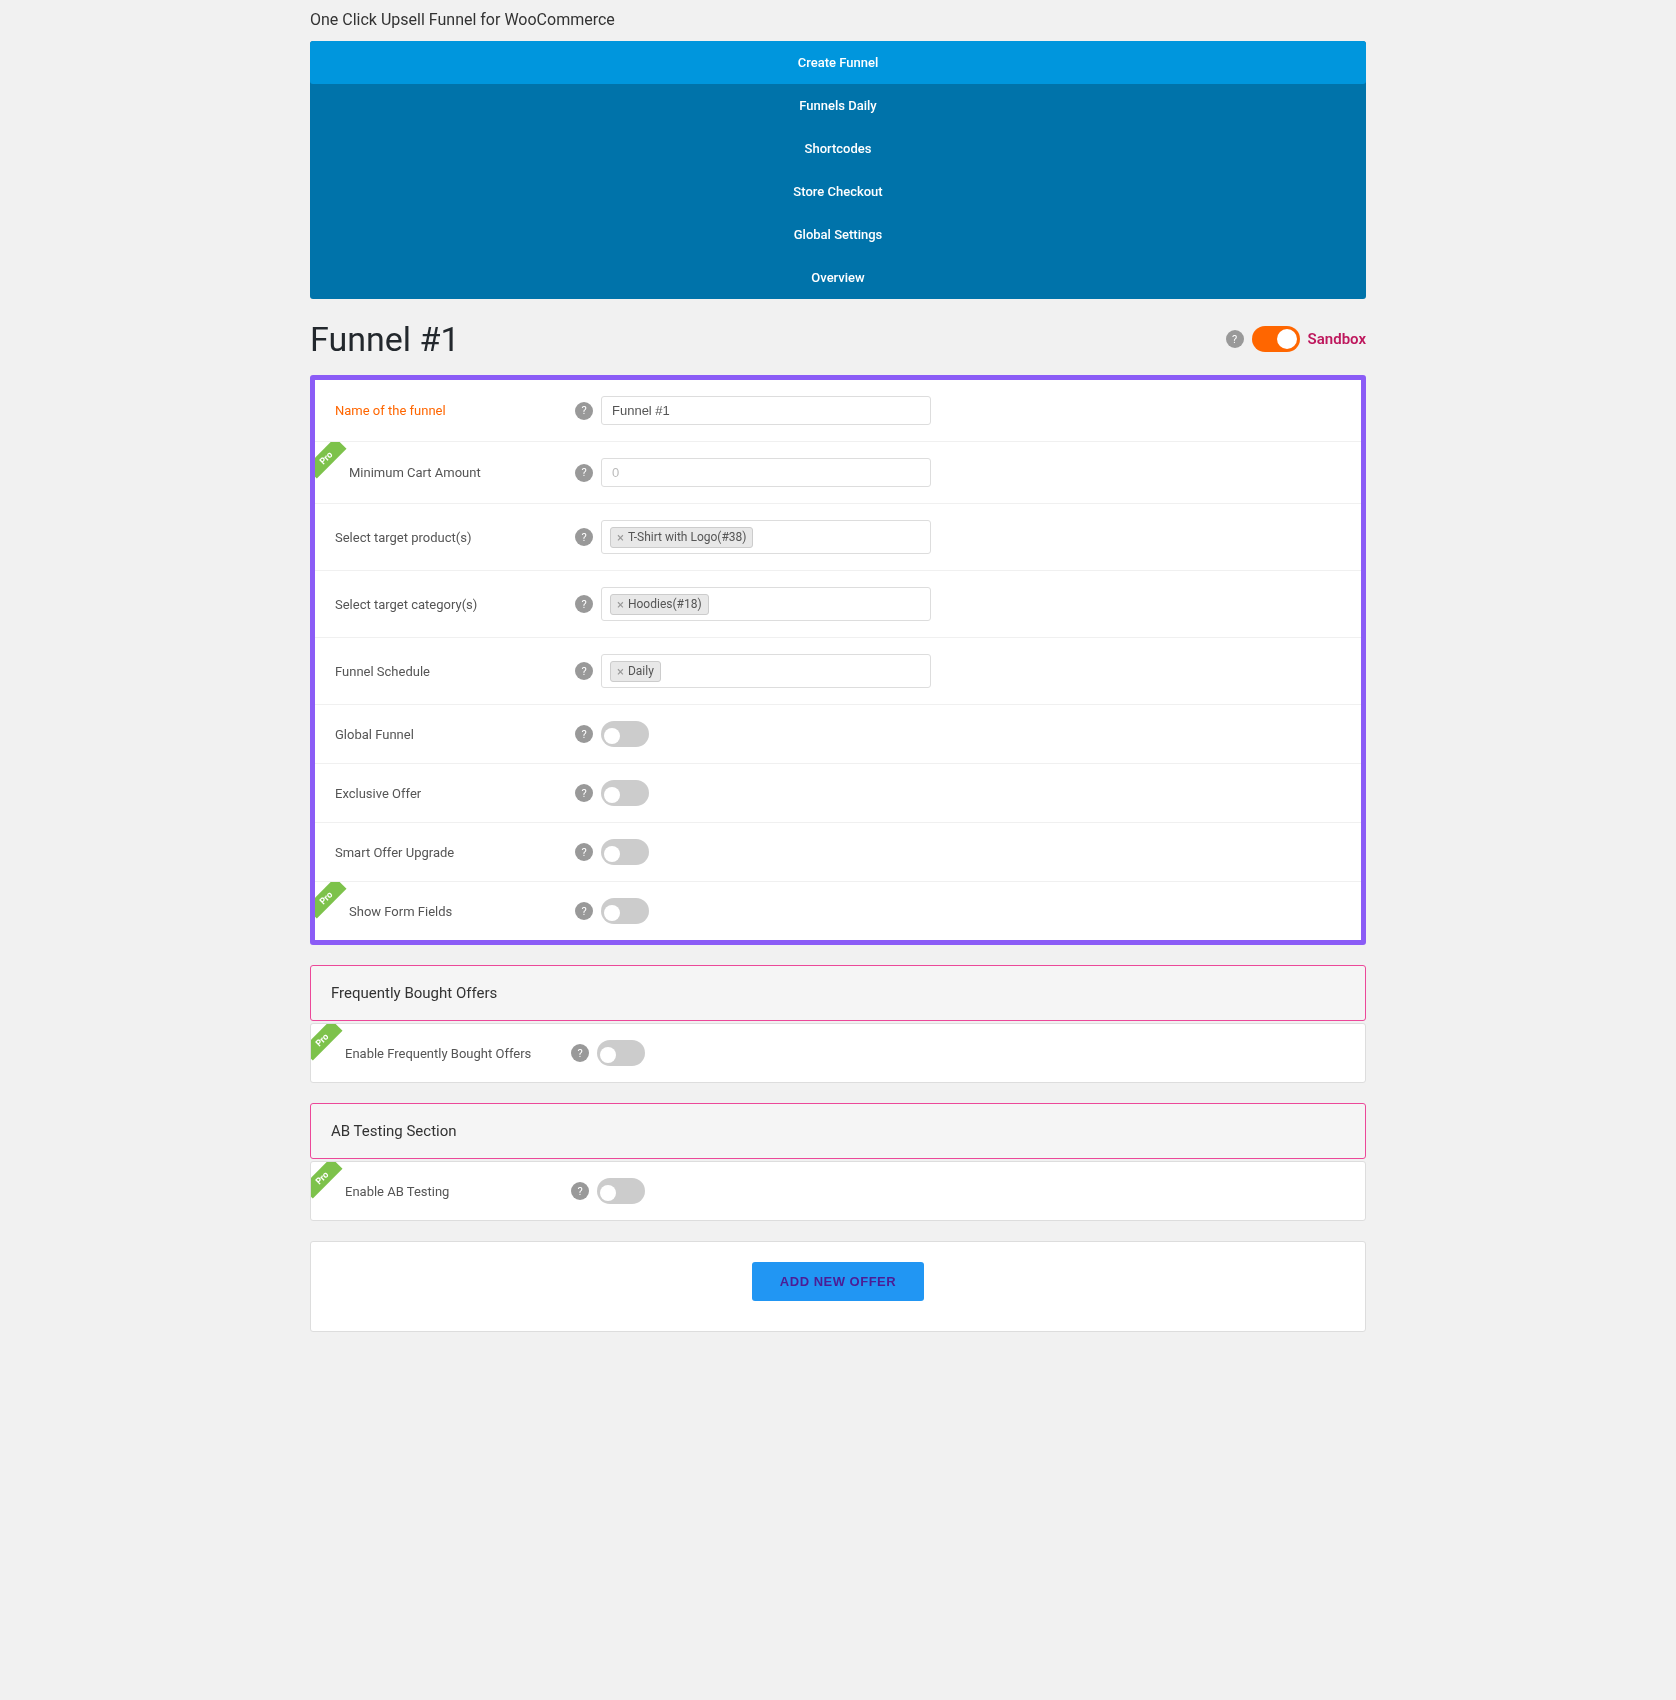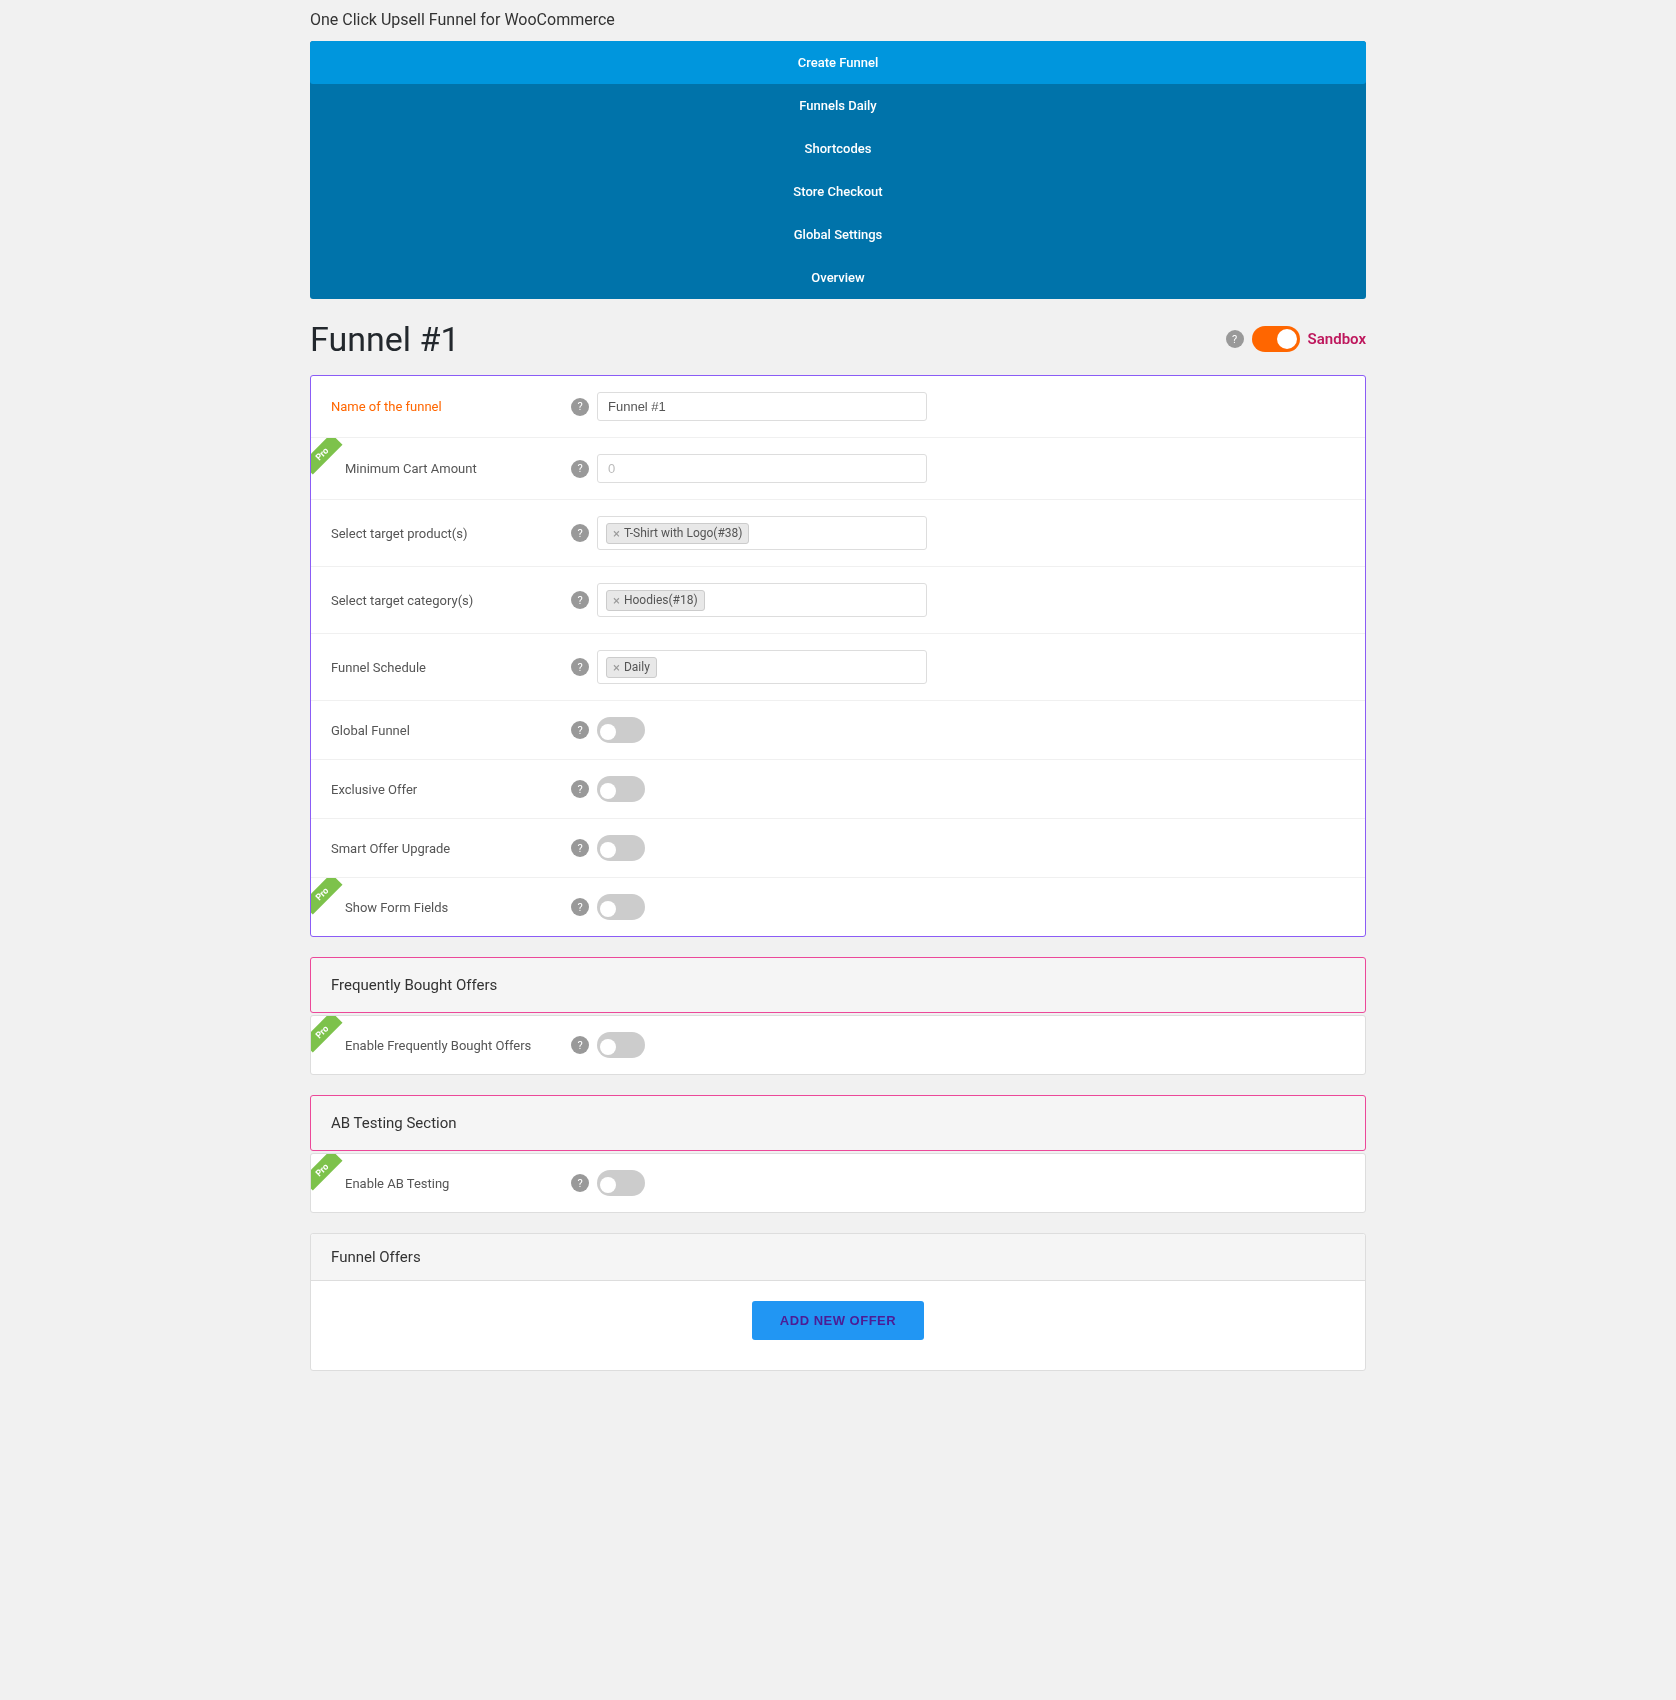--- a/index.html
+++ b/index.html
@@ -22,21 +22,21 @@
     .help-icon { width: 18px; height: 18px; border-radius: 50%; background: #999; color: #fff; display: inline-flex; align-items: center; justify-content: center; font-size: 11px; cursor: pointer; }
     .toggle { position: relative; display: inline-block; width: 48px; height: 26px; }
     .toggle input { opacity: 0; width: 0; height: 0; }
     .toggle-slider { position: absolute; cursor: pointer; top: 0; left: 0; right: 0; bottom: 0; background: #ccc; border-radius: 26px; transition: .3s; }
     .toggle-slider:before { position: absolute; content: ""; height: 20px; width: 20px; left: 3px; bottom: 3px; background: white; border-radius: 50%; transition: .3s; }
     .toggle input:checked + .toggle-slider { background: #f60; }
     .toggle input:checked + .toggle-slider:before { transform: translateX(22px); }
     .toggle-sm .toggle-slider:before { height: 16px; width: 16px; left: 3px; bottom: 3px; }
 
     
-    .card { background: #fff; border: 1px solid #8b5cf6; border-radius: 3px; margin-bottom: 20px; }
+    .card { background: #fff; border: 5px solid #8b5cf6; border-radius: 3px; margin-bottom: 20px; }
     .card-body { padding: 0; }
 
     .form-row { display: flex; align-items: center; padding: 16px 20px; border-bottom: 1px solid #f0f0f0; position: relative; }
     .form-row:last-child { border-bottom: none; }
     .form-label { width: 240px; font-size: 13px; color: #555; flex-shrink: 0; }
     .form-label.orange { color: #f60; }
     .form-control-wrap { display: flex; align-items: center; gap: 8px; }
 
     input[type="text"] { border: 1px solid #ddd; border-radius: 3px; padding: 6px 10px; font-size: 13px; color: #555; background: #fff; }
     input[type="text"]::placeholder { color: #bbb; }
@@ -228,19 +228,16 @@
         <span class="help-icon">?</span>
         <label class="toggle toggle-sm">
           <input type="checkbox" style="">
           <span class="toggle-slider"></span>
         </label>
       </div>
     </div>
   </div>
 
   <div class="funnel-offers-section">
-    <div class="funnel-offers-header">
-      <span class="section-header-title">Funnel Offers</span>
-    </div>
     <button class="btn-add-offer">ADD NEW OFFER</button>
   </div>
 
 </div>
 
 </body></html>

